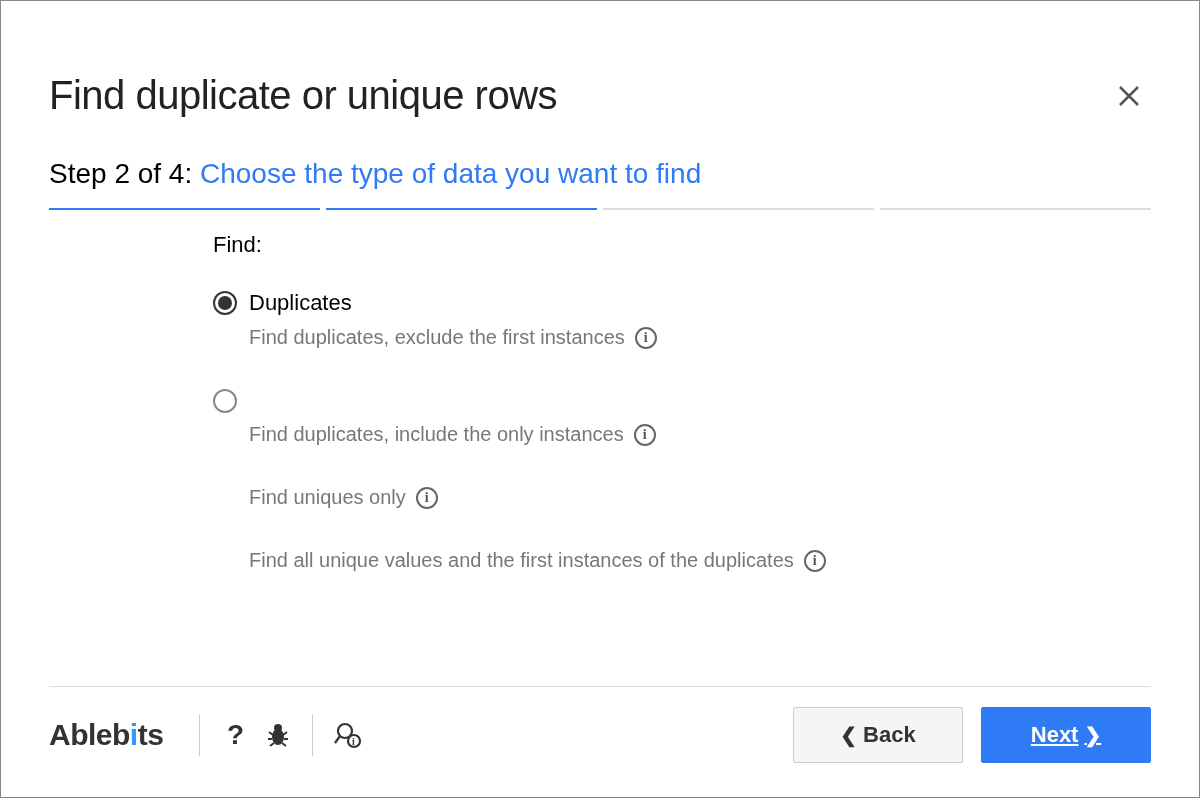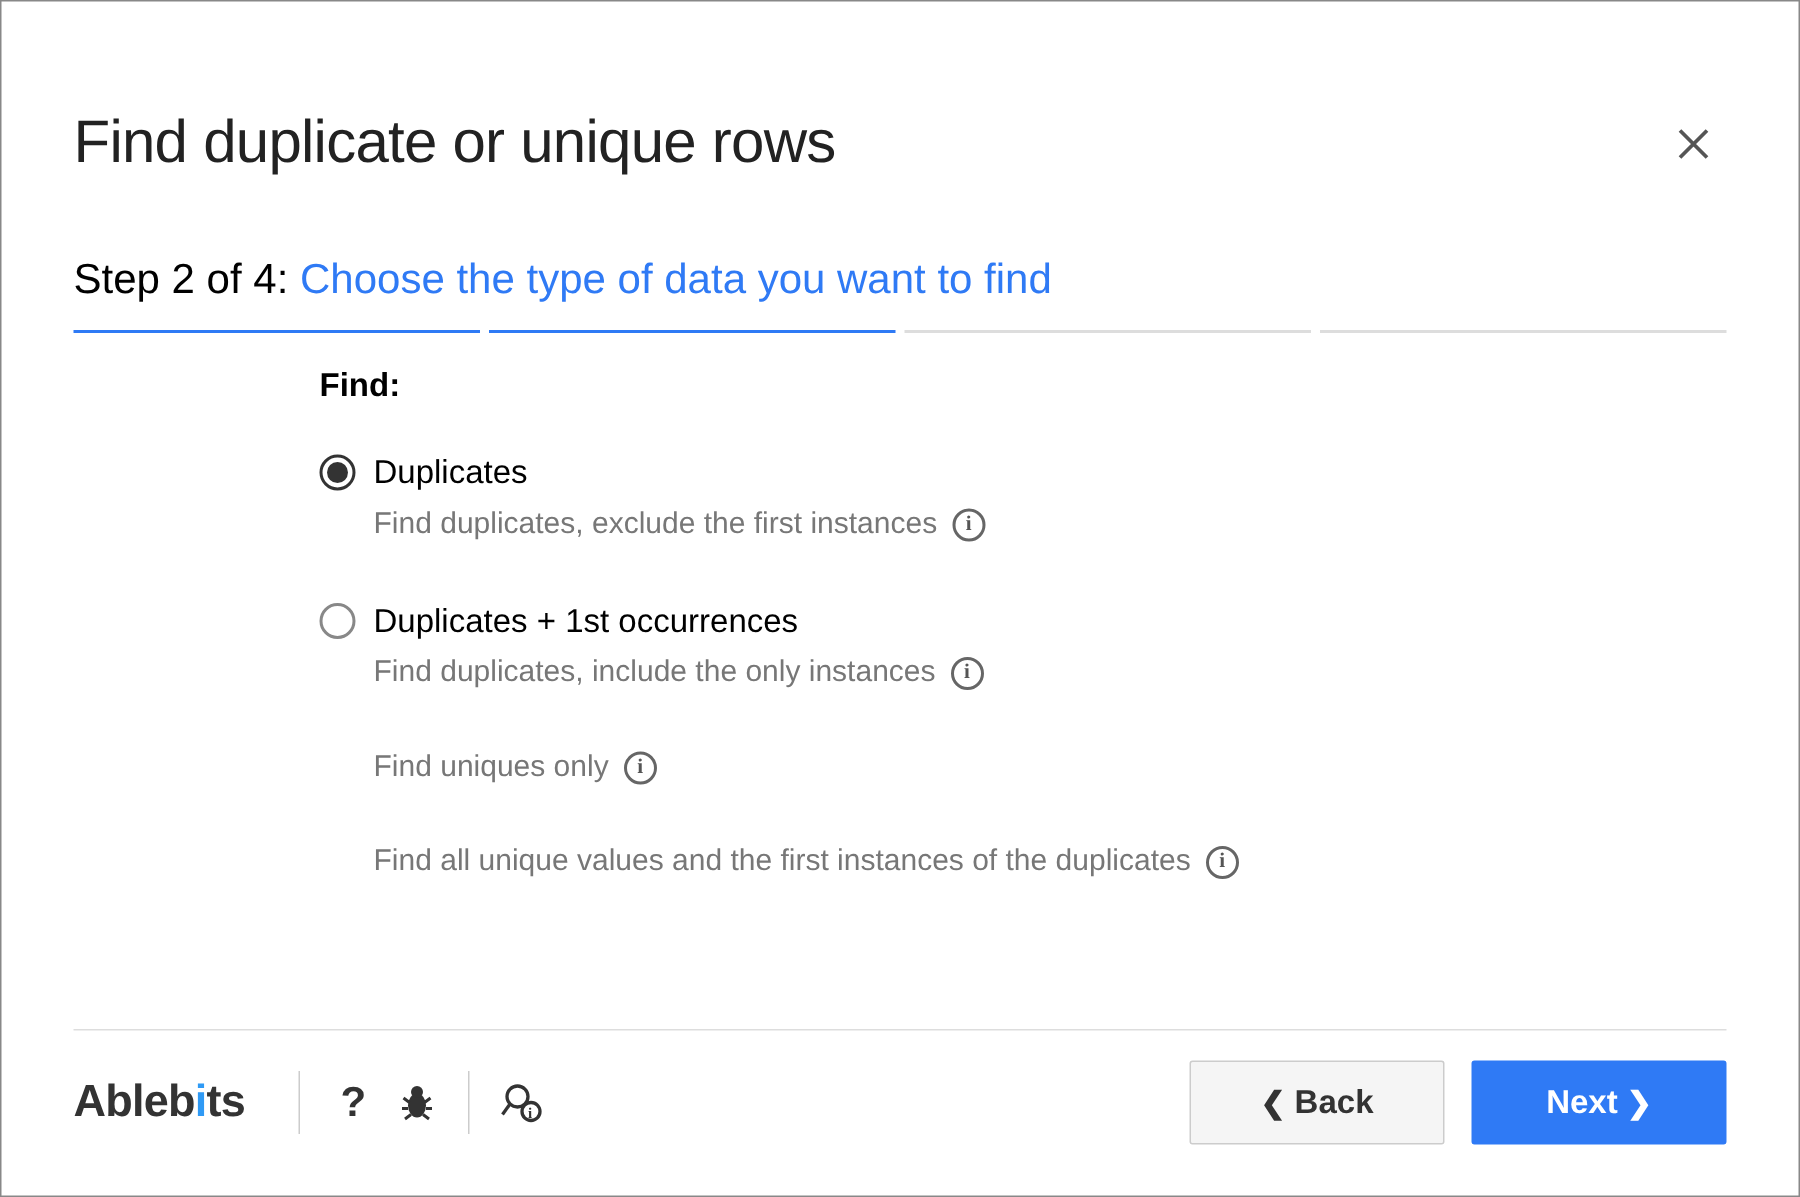--- a/index.html
+++ b/index.html
@@ -31,21 +31,21 @@
   .close-x {
     width: 44px;
     height: 44px;
     display: flex;
     align-items: center;
     justify-content: center;
     cursor: pointer;
   }
   .close-x svg { stroke: #555; stroke-width: 2.5; }
   .step-line {
-    margin-top: 52px;
+    margin-top: 40px;
     font-size: 28px;
     color: #000;
   }
   .step-line .blue { color: #2f7af5; }
   .progress {
     margin-top: 18px;
     display: flex;
     gap: 6px;
     margin-bottom: 22px;
   }
@@ -54,21 +54,21 @@
     flex: 1;
     background: #ddd;
   }
   .progress .seg.active { background: #2f7af5; }
   .options-area {
     padding-left: 164px;
     padding-top: 0;
   }
   .find-label {
     font-size: 22px;
-    font-weight: 700;
+    font-weight: 400;
     color: #000;
     margin-bottom: 32px;
   }
   .opt {
     margin-bottom: 40px;
   }
   .opt-row1 {
     display: flex;
     align-items: center;
     gap: 12px;
@@ -169,20 +169,21 @@
     align-items: center;
     justify-content: center;
     gap: 6px;
     cursor: pointer;
     border-radius: 2px;
   }
   .btn.primary {
     background: #2f7af5;
     border-color: #2f7af5;
     color: #fff;
+    text-decoration: underline;
   }
   .chev { font-size: 20px; }
 </style>
 </head>
 <body>
 
 <div class="wrap">
   <div class="header">
     <div class="title">Find duplicate or unique rows</div>
     <div class="close-x">
@@ -213,21 +214,20 @@
       </div>
       <div class="opt-row2">
         <span>Find duplicates, exclude the first instances</span>
         <span class="info-icon">i</span>
       </div>
     </div>
 
     <div class="opt">
       <div class="opt-row1">
         <div class="radio"></div>
-        <div class="opt-label">Duplicates + 1st occurrences</div>
       </div>
       <div class="opt-row2">
         <span>Find duplicates, include the only instances</span>
         <span class="info-icon">i</span>
       </div>
     </div>
 
     <div class="opt">
       <div class="opt-row2">
         <span>Find uniques only</span>

